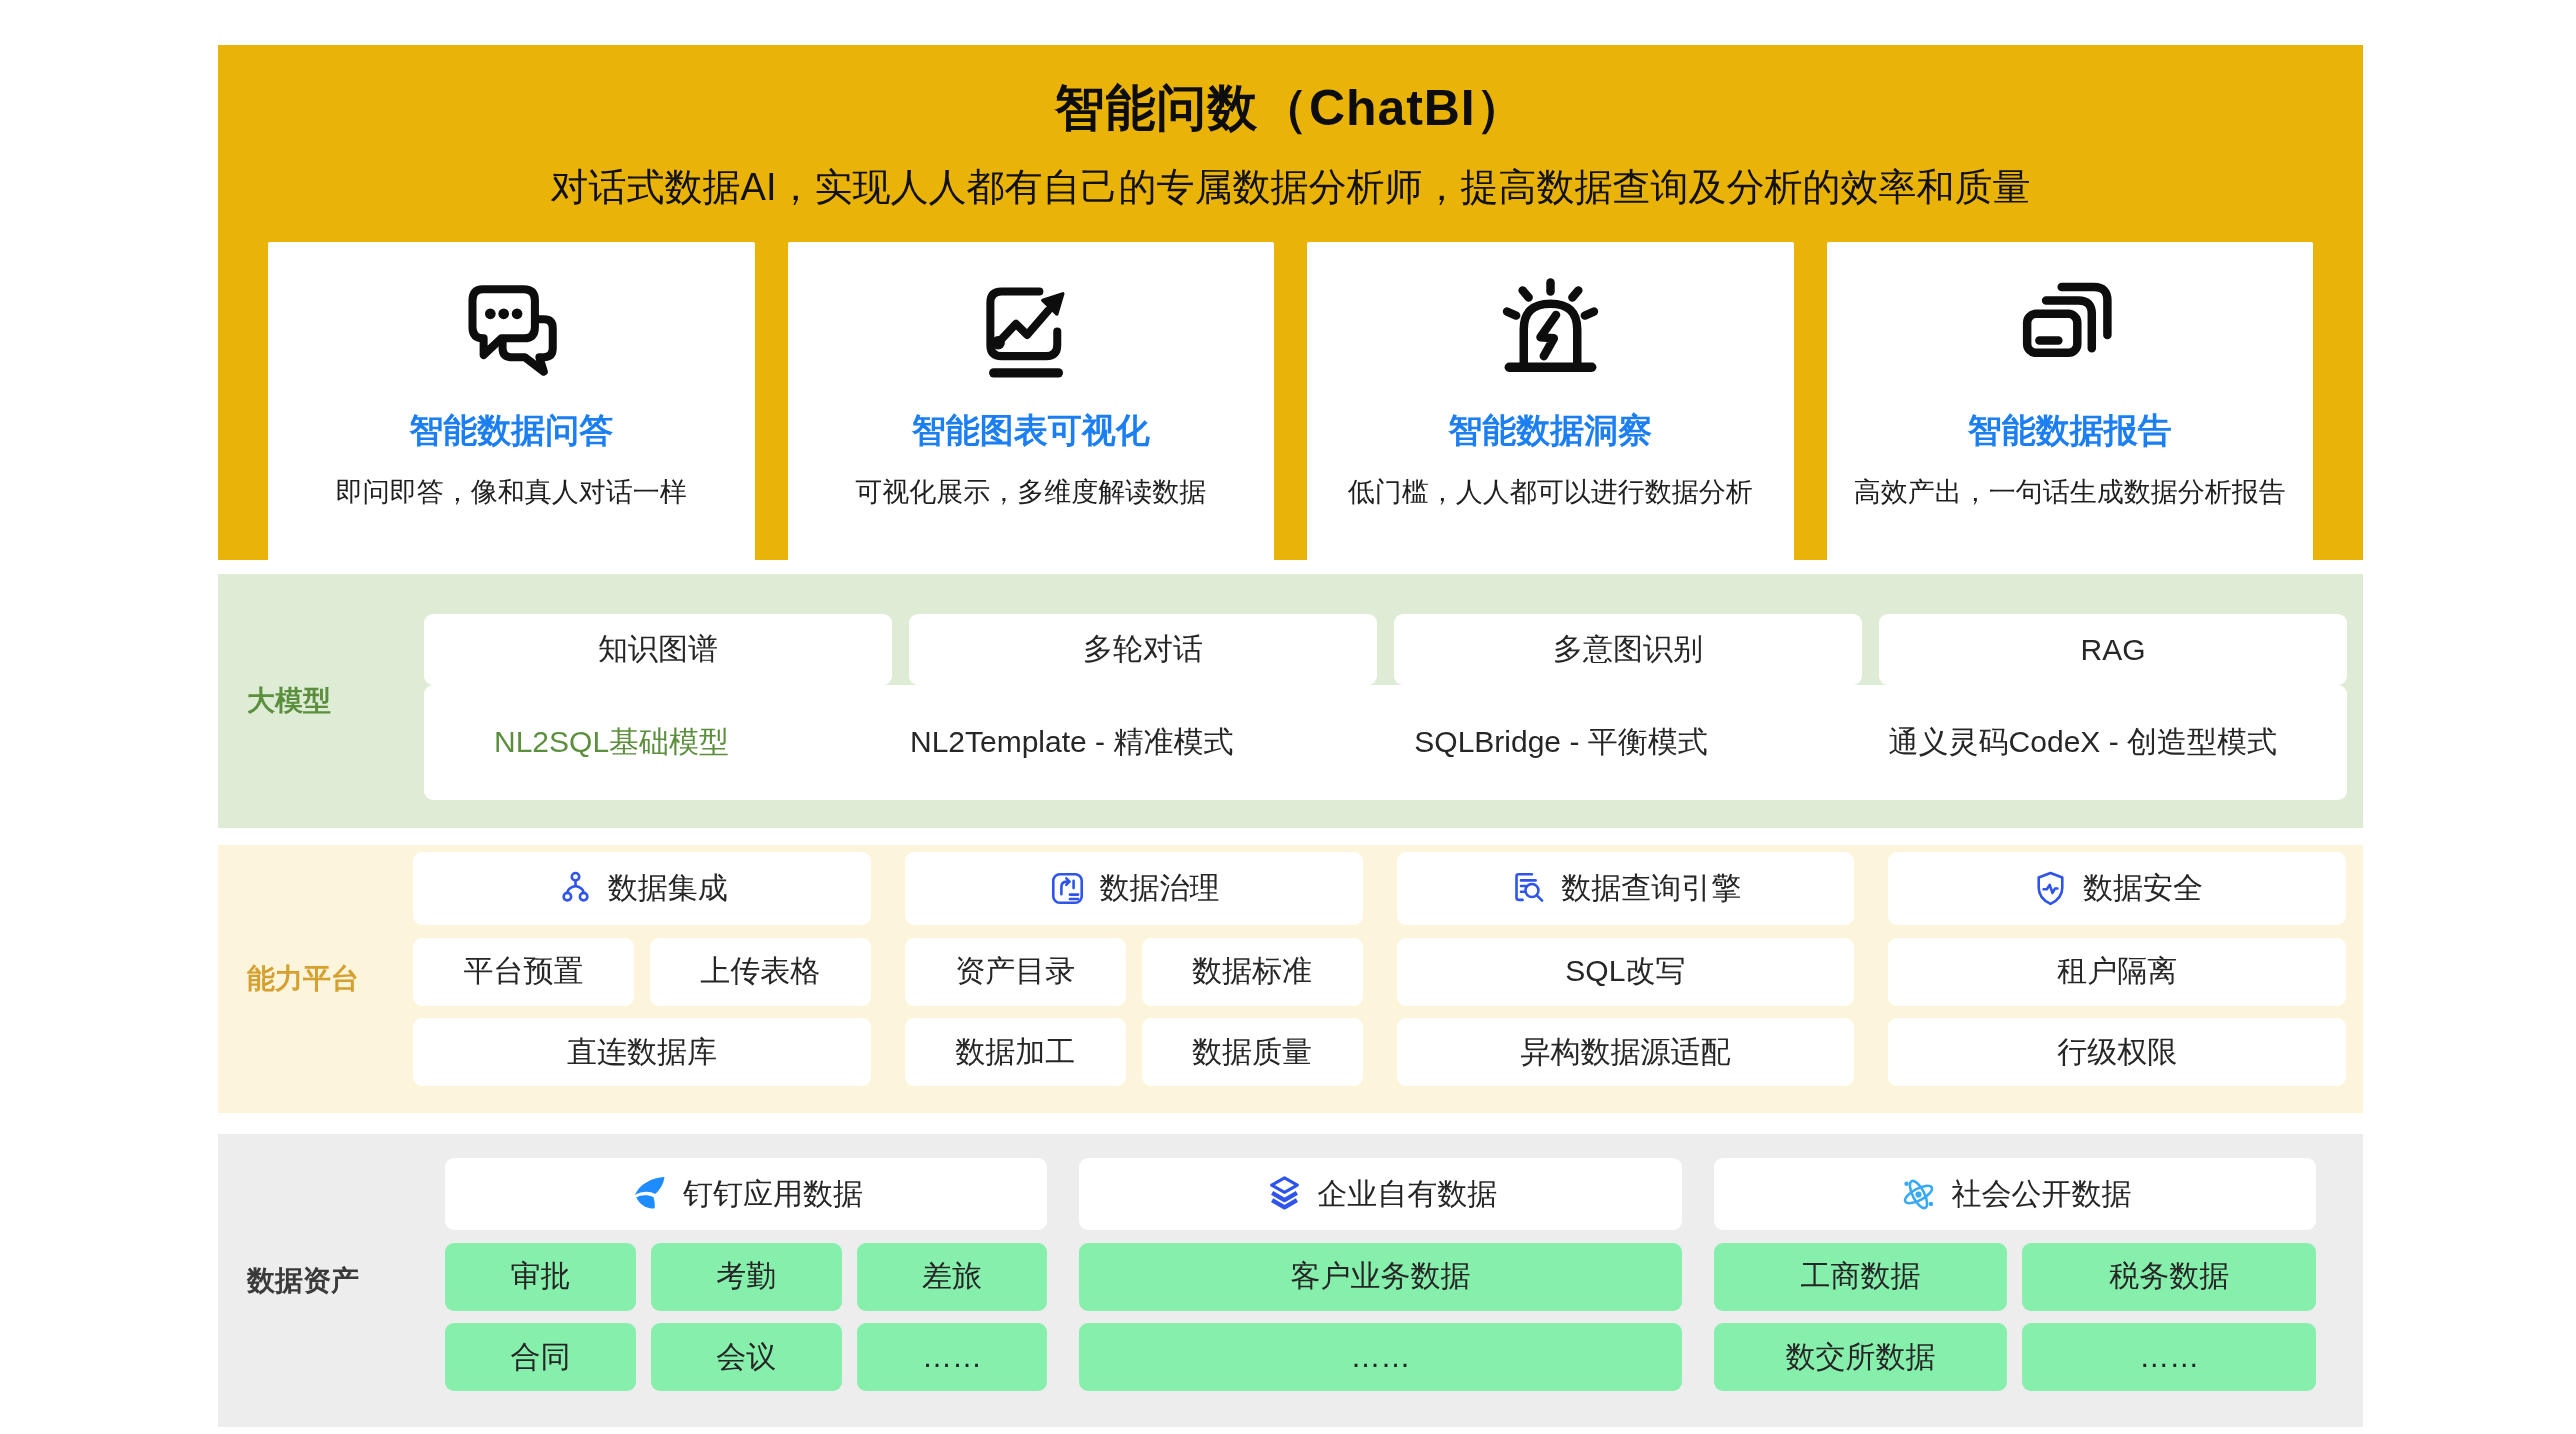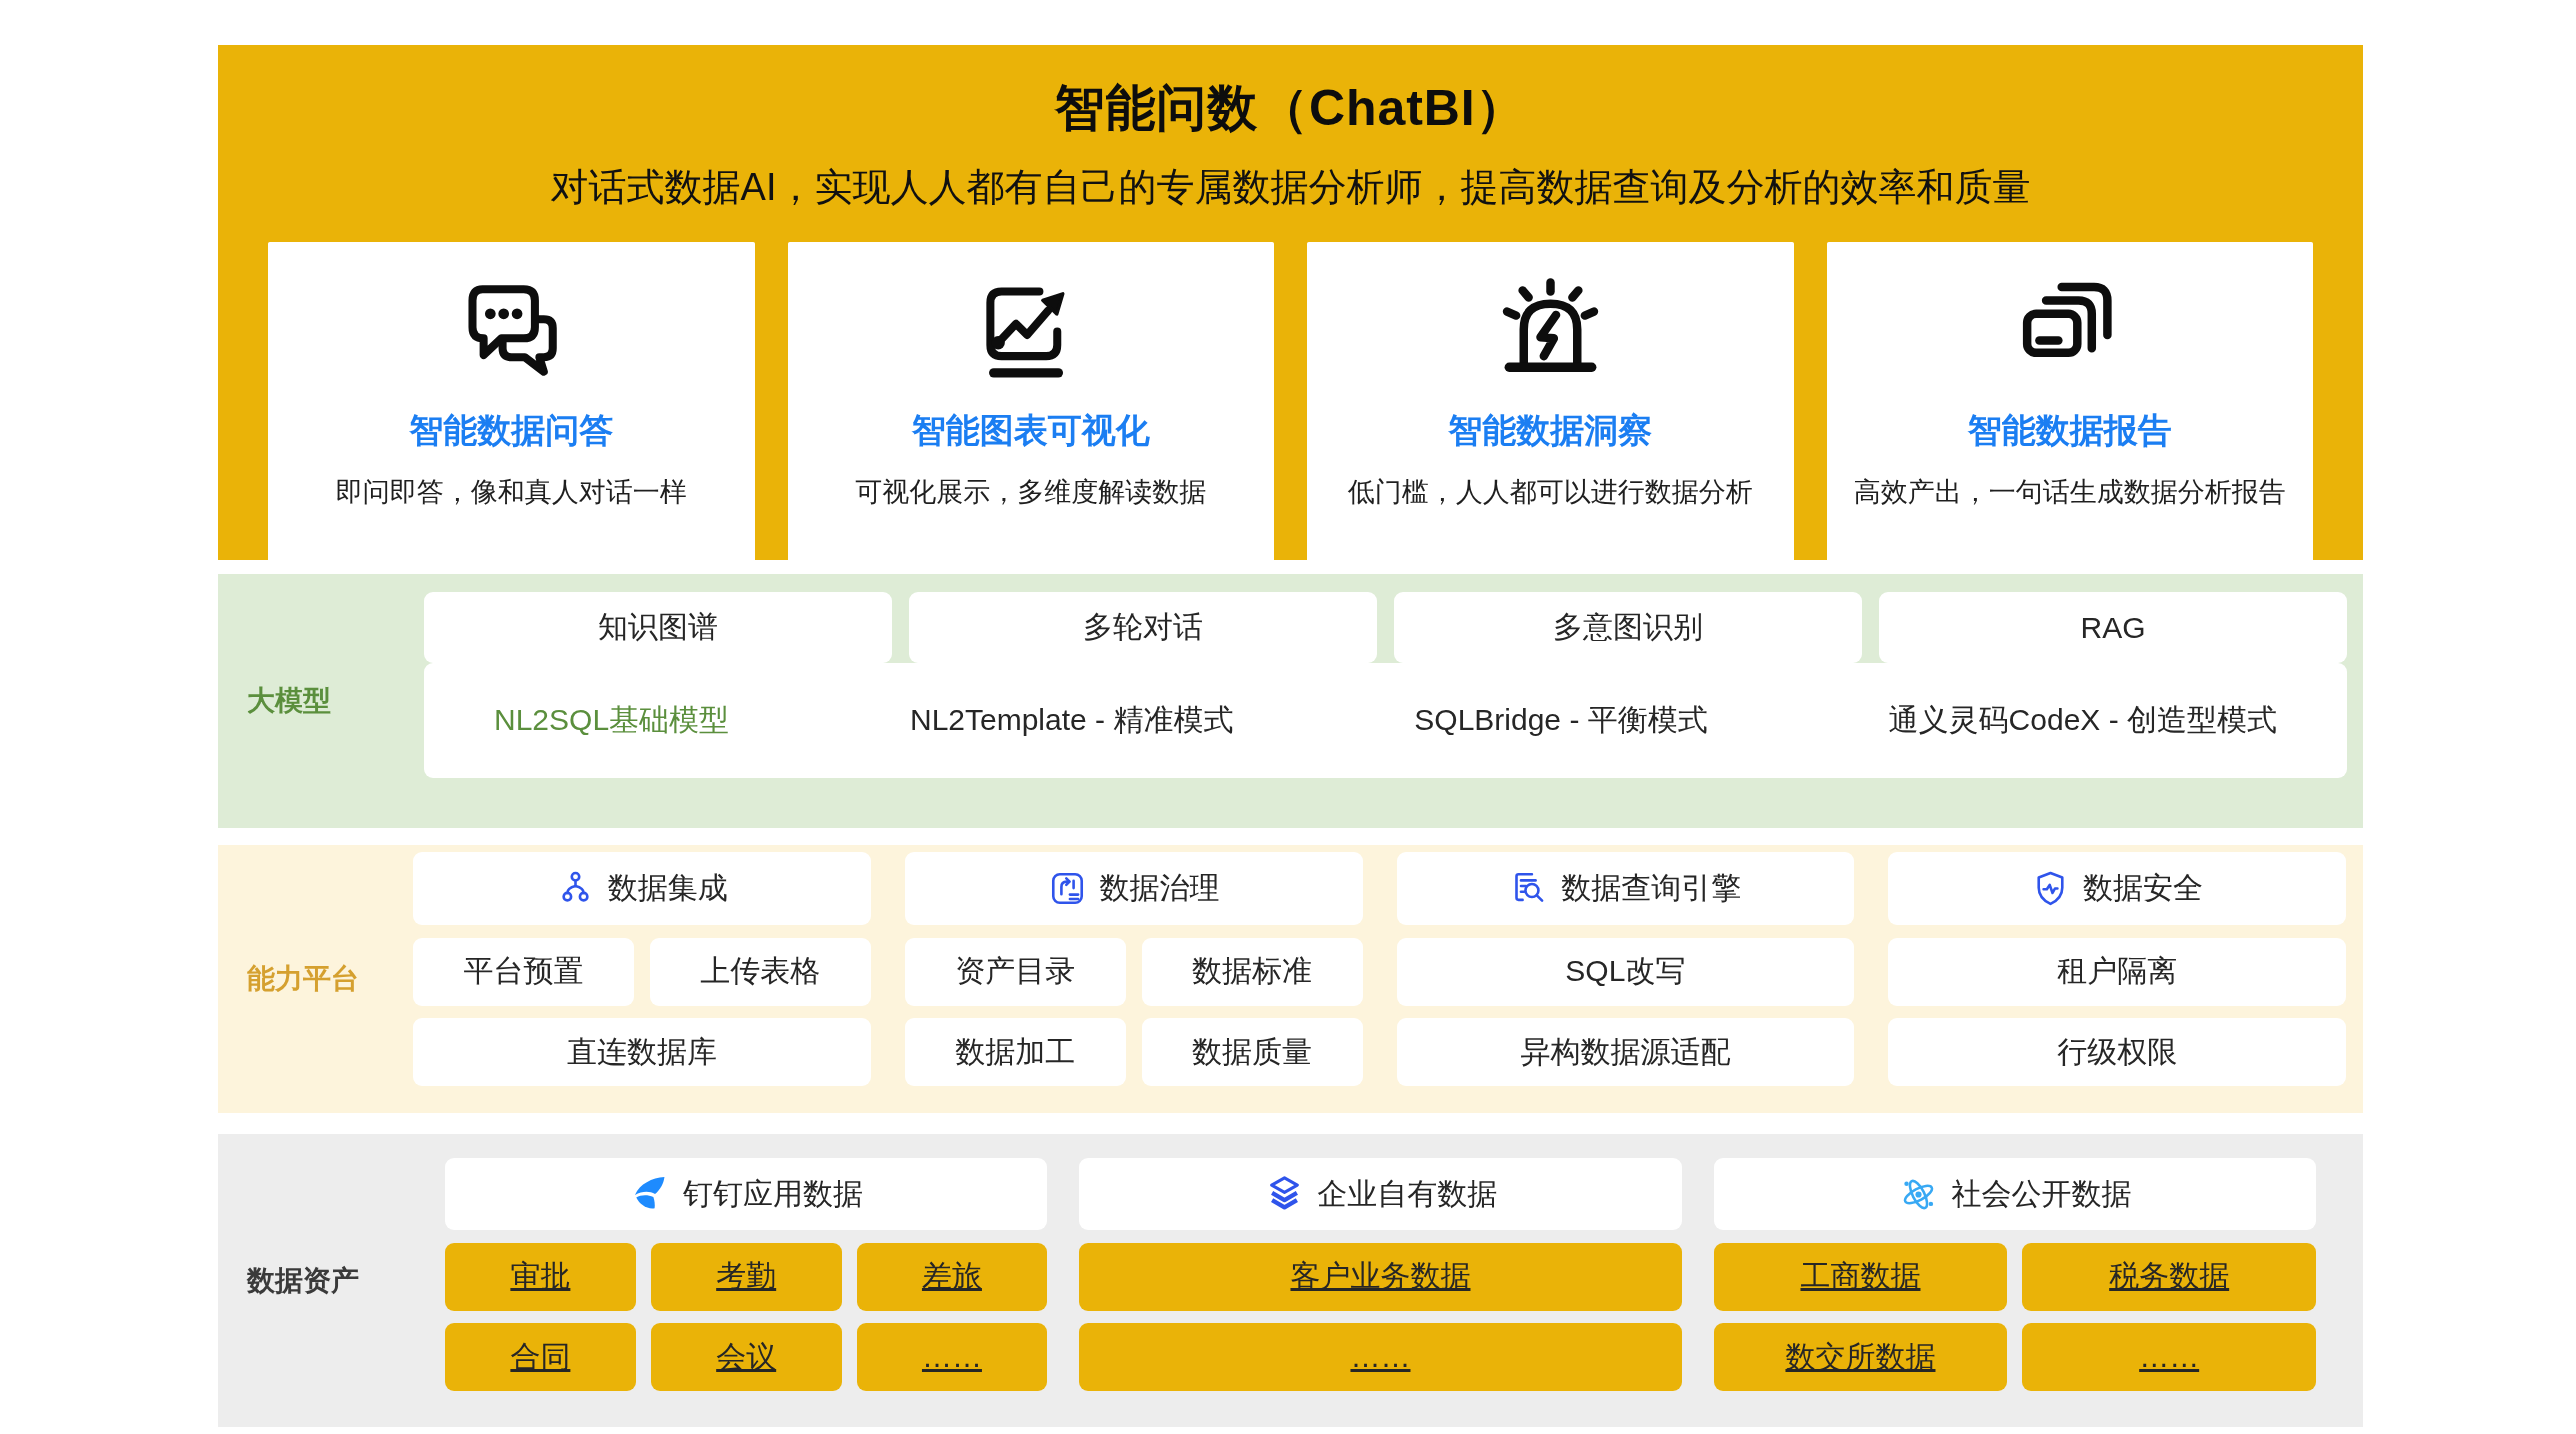--- a/index.html
+++ b/index.html
@@ -23,40 +23,40 @@
   .ctitle{font-size:34px;font-weight:bold;color:#1B7EF2;margin-top:10.7px;}
   .cdesc{font-size:27px;color:#1f1f1f;margin-top:20px;}
 
   
   .sec-label{position:absolute;left:29px;top:50%;transform:translateY(-50%);font-size:28px;font-weight:bold;white-space:nowrap;}
   .sec-green .sec-label{color:#5B8F3D;}
   .sec-yellow .sec-label{color:#D5A02F;}
   .sec-gray .sec-label{color:#3a3a3a;}
 
   
-  .g-content{margin-left:206px;margin-right:16px;padding-top:18px;}
+  .g-content{margin-left:206px;margin-right:16px;padding-top:40px;}
   .g-row1{display:grid;grid-template-columns:repeat(4,1fr);gap:17px;}
   .g-box{height:71px;background:#ffffff;border-radius:9px;display:flex;align-items:center;justify-content:center;font-size:30px;}
   .g-wide{height:115px;background:#ffffff;border-radius:9px;display:flex;align-items:center;justify-content:space-between;padding:0 70px;font-size:30px;}
   .g-wide .hl{color:#5B8F3D;}
 
   
   .y-content{margin-left:195px;margin-right:17px;padding-top:7px;display:grid;grid-template-columns:repeat(4,1fr);column-gap:34px;}
   .ycol{display:flex;flex-direction:column;}
   .hbox{height:73px;background:#ffffff;border-radius:9px;display:flex;align-items:center;justify-content:center;gap:12.5px;font-size:30px;}
   .hbox svg{flex:0 0 auto;display:block;}
   .yrow{display:flex;gap:16px;margin-top:12.5px;}
   .ybox{flex:1;height:68px;background:#ffffff;border-radius:9px;display:flex;align-items:center;justify-content:center;font-size:30px;}
 
   
   .a-content{margin-left:227px;margin-right:47px;padding-top:24px;display:grid;grid-template-columns:repeat(3,1fr);column-gap:32px;}
   .acol{display:flex;flex-direction:column;}
   .a-content .hbox{height:72px;}
   .arow{display:flex;gap:15px;margin-top:12.5px;}
-  .abox{flex:1;height:68px;background:#eab308;border-radius:9px;display:flex;align-items:center;justify-content:center;font-size:30px;text-decoration:underline;}
+  .abox{flex:1;height:68px;background:#86efac;border-radius:9px;display:flex;align-items:center;justify-content:center;font-size:30px;}
 </style>
 </head>
 <body>
 
 <div class="panel sec-blue">
   <div class="hero-title">智能问数（ChatBI）</div>
   <div class="hero-sub">对话式数据AI，实现人人都有自己的专属数据分析师，提高数据查询及分析的效率和质量</div>
   <div class="cards">
 
     <div class="card">

